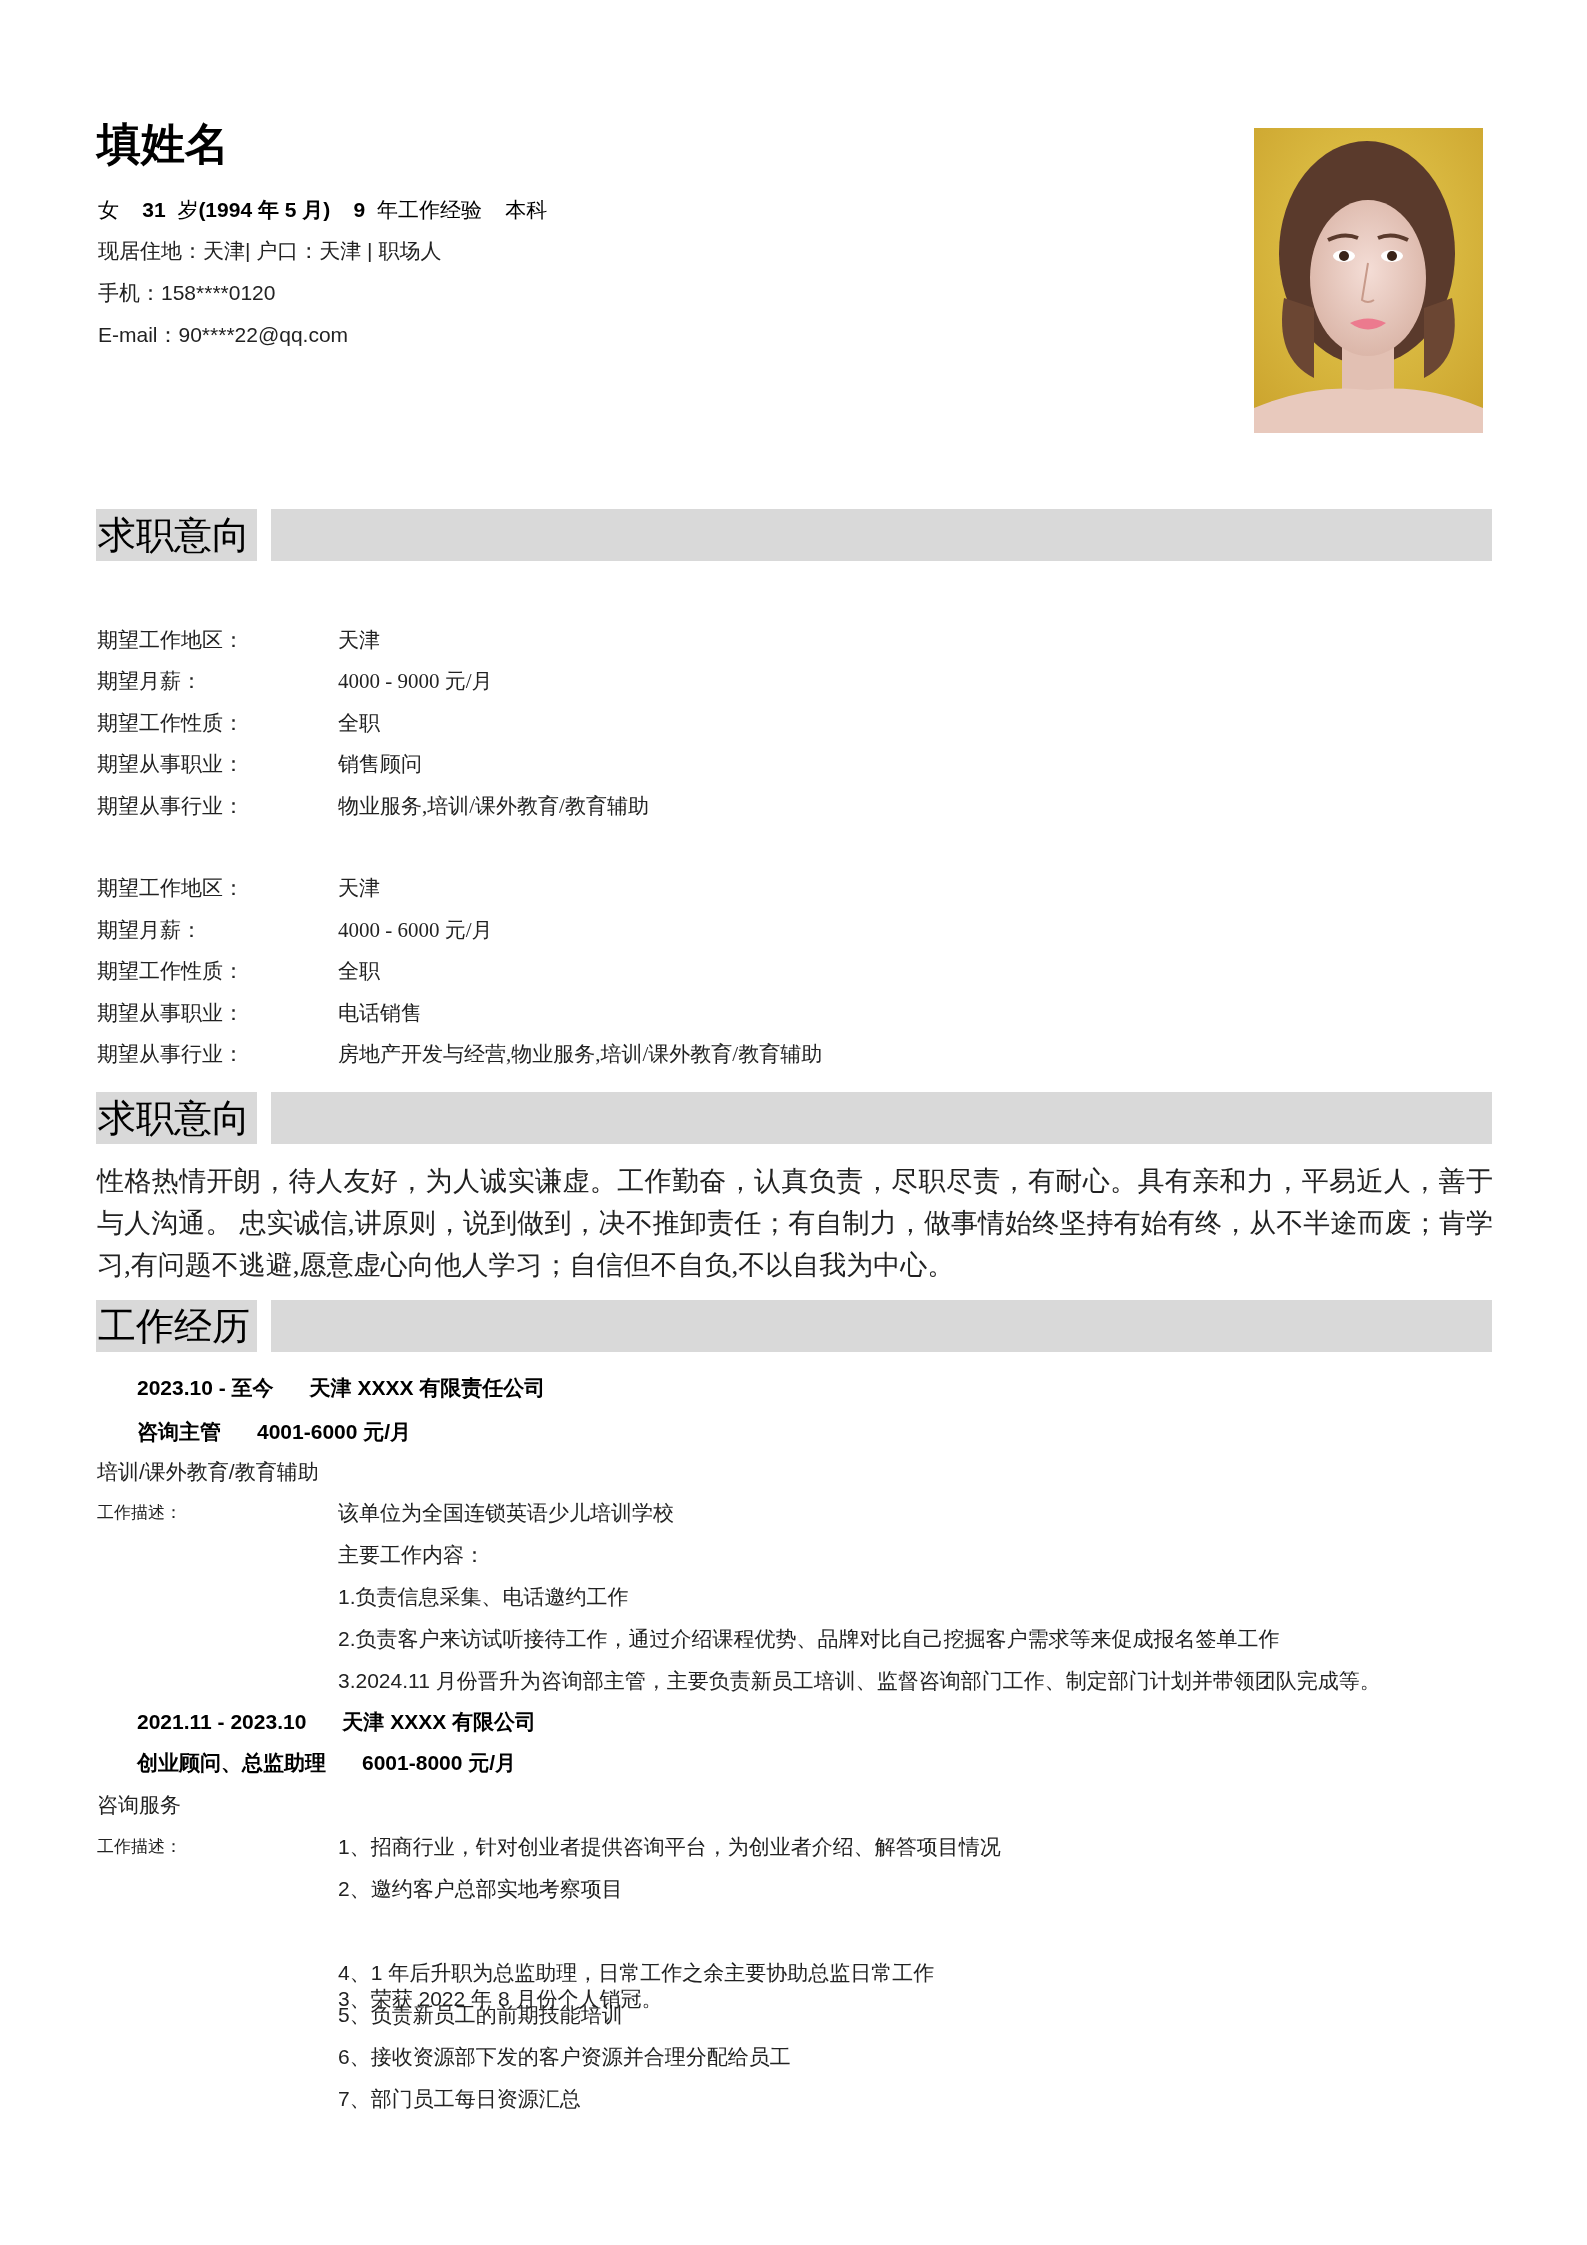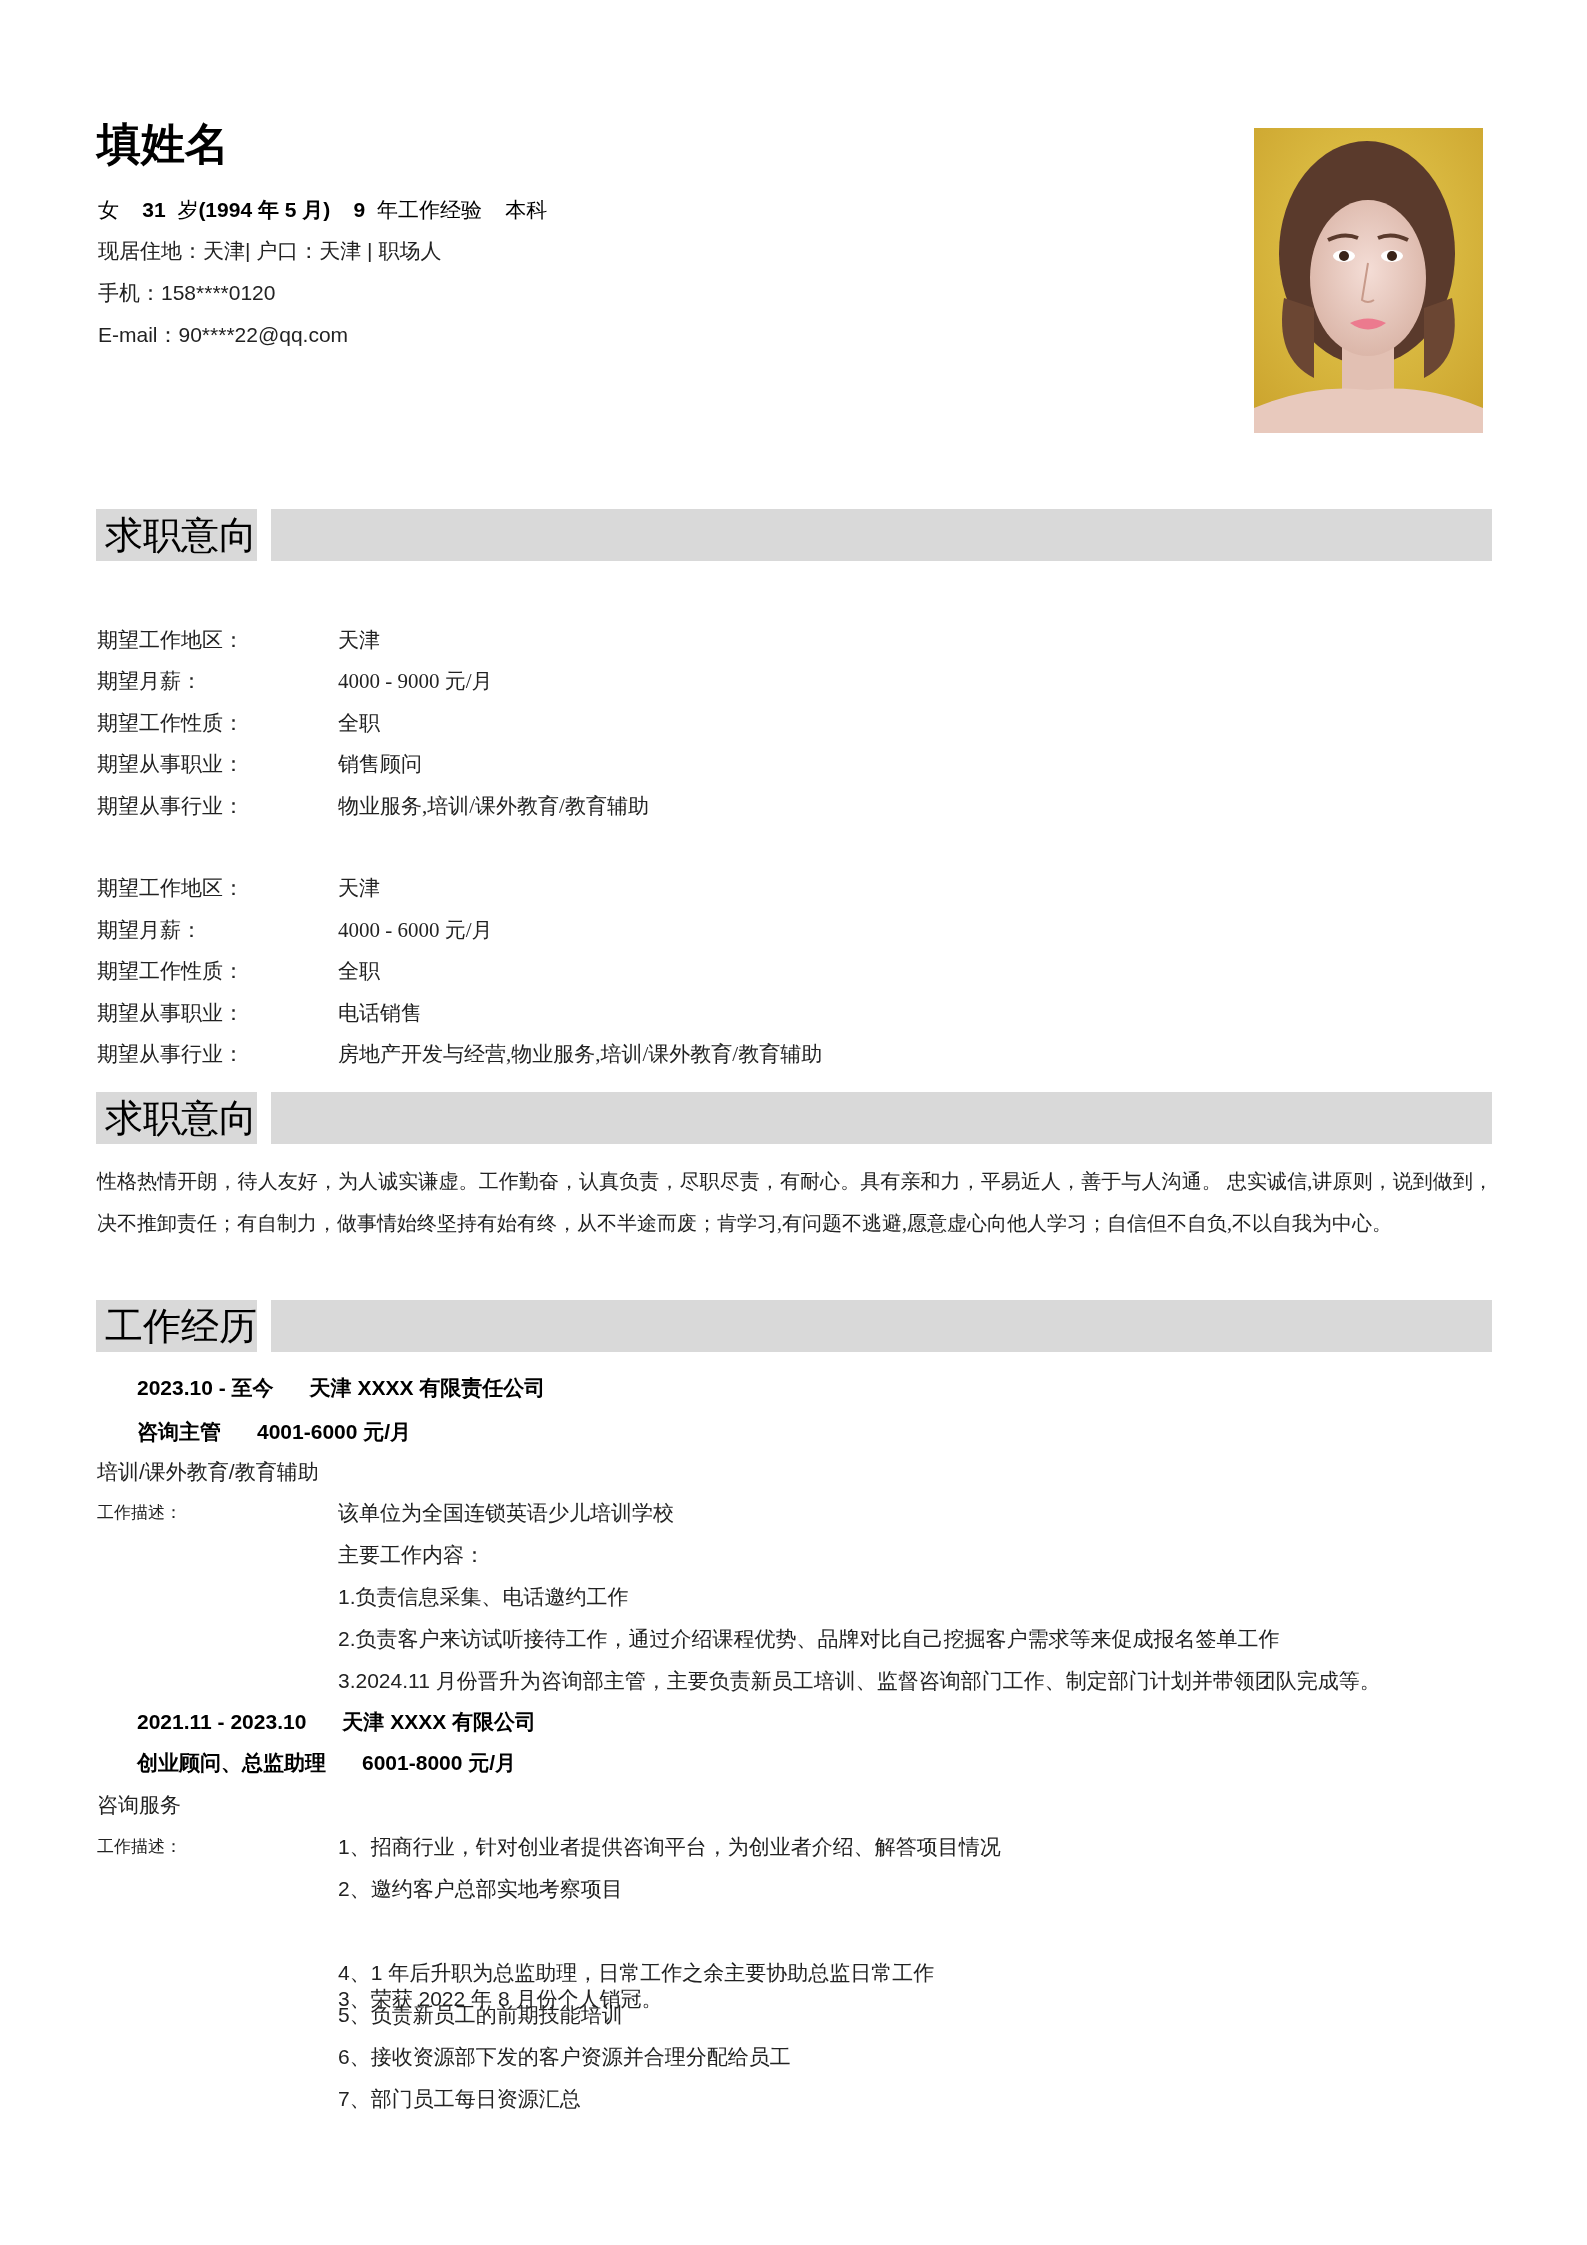--- a/index.html
+++ b/index.html
@@ -1,35 +1,35 @@
 <!DOCTYPE html>
 <html><head>
 <meta charset="utf-8">
 <style>
   html, body { margin: 0; padding: 0; background: #ffffff; }
   body { width: 1587px; height: 2245px; position: relative; overflow: hidden; color: #000; }
   .sans { font-family: "Liberation Sans", "DejaVu Sans", sans-serif; }
-  .serif { font-family: "Liberation Serif", "DejaVu Serif", serif; text-align: right; }
+  .serif { font-family: "Liberation Serif", "DejaVu Serif", serif; }
   .abs { position: absolute; white-space: nowrap; }
 
   .name { left: 97px; top: 116px; font-size: 44px; font-weight: bold; line-height: 56px; }
   .info { left: 98px; font-size: 21px; line-height: 28px; color: #222; }
   .info.bold { font-weight: bold; color: #000; }
 
   .photo { left: 1254px; top: 128px; width: 229px; height: 305px; overflow: hidden;
            background: linear-gradient(135deg, #d9b634 0%, #e2c64a 45%, #cfa72a 100%); }
 
   .sec-title { position: absolute; left: 96px; width: 161px; height: 52px; background: #d9d9d9;
                font-size: 38px; line-height: 52px; padding-left: 2px; box-sizing: border-box; }
   .sec-bar { position: absolute; left: 271px; width: 1221px; height: 52px; background: #d9d9d9; }
 
   .row-label { left: 97px; font-size: 21px; line-height: 28px; color: #222; }
   .row-value { left: 338px; font-size: 21px; line-height: 28px; color: #222; }
 
-  .para { left: 97px; width: 1396px; font-size: 20px; line-height: 42px; color: #222; white-space: normal;
+  .para { left: 97px; width: 1396px; font-size: 27px; line-height: 42px; color: #222; white-space: normal;
           text-align: justify; text-align-last: left; }
 
   .job-head { left: 97px; font-size: 21px; line-height: 28px; font-weight: bold; margin-left: 40px; }
   .job-head .gap { display: inline-block; width: 36px; }
   .job-line { left: 97px; font-size: 21px; line-height: 28px; color: #222; }
   .desc-label { left: 97px; font-size: 17px; line-height: 28px; color: #222; }
   .desc-item { left: 338px; font-size: 21px; line-height: 28px; color: #222; }
 </style>
 </head>
 <body>

